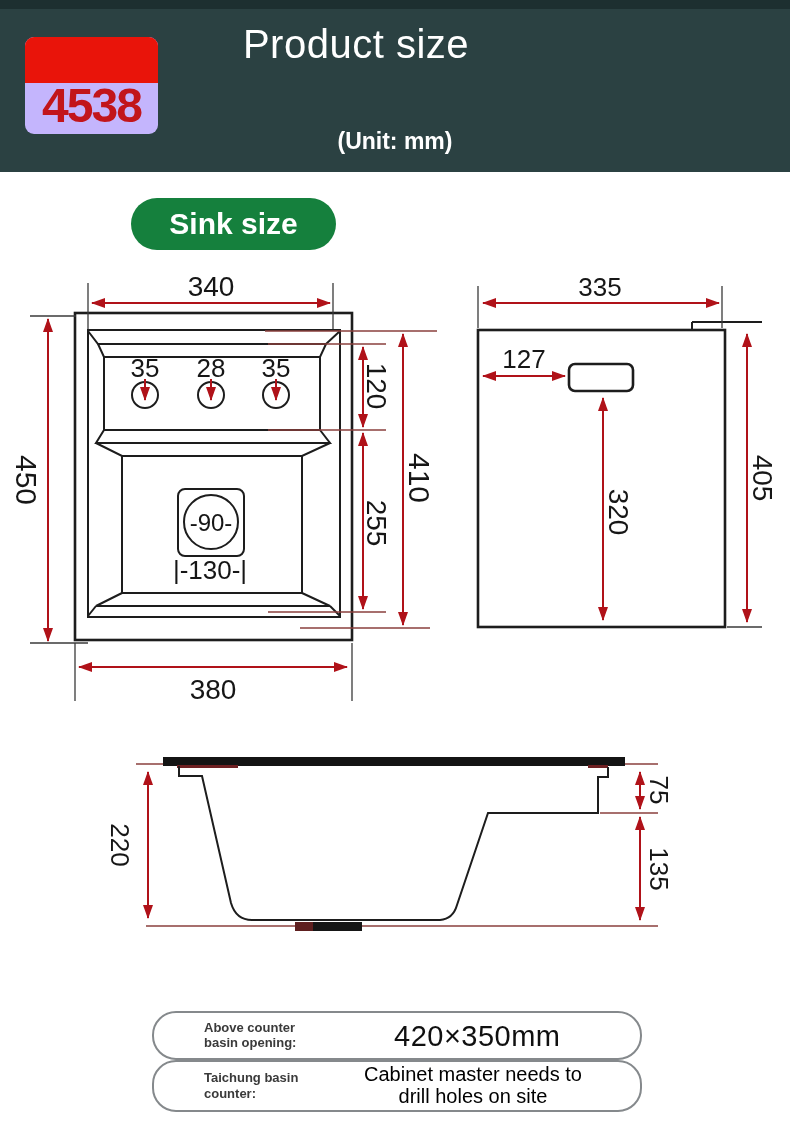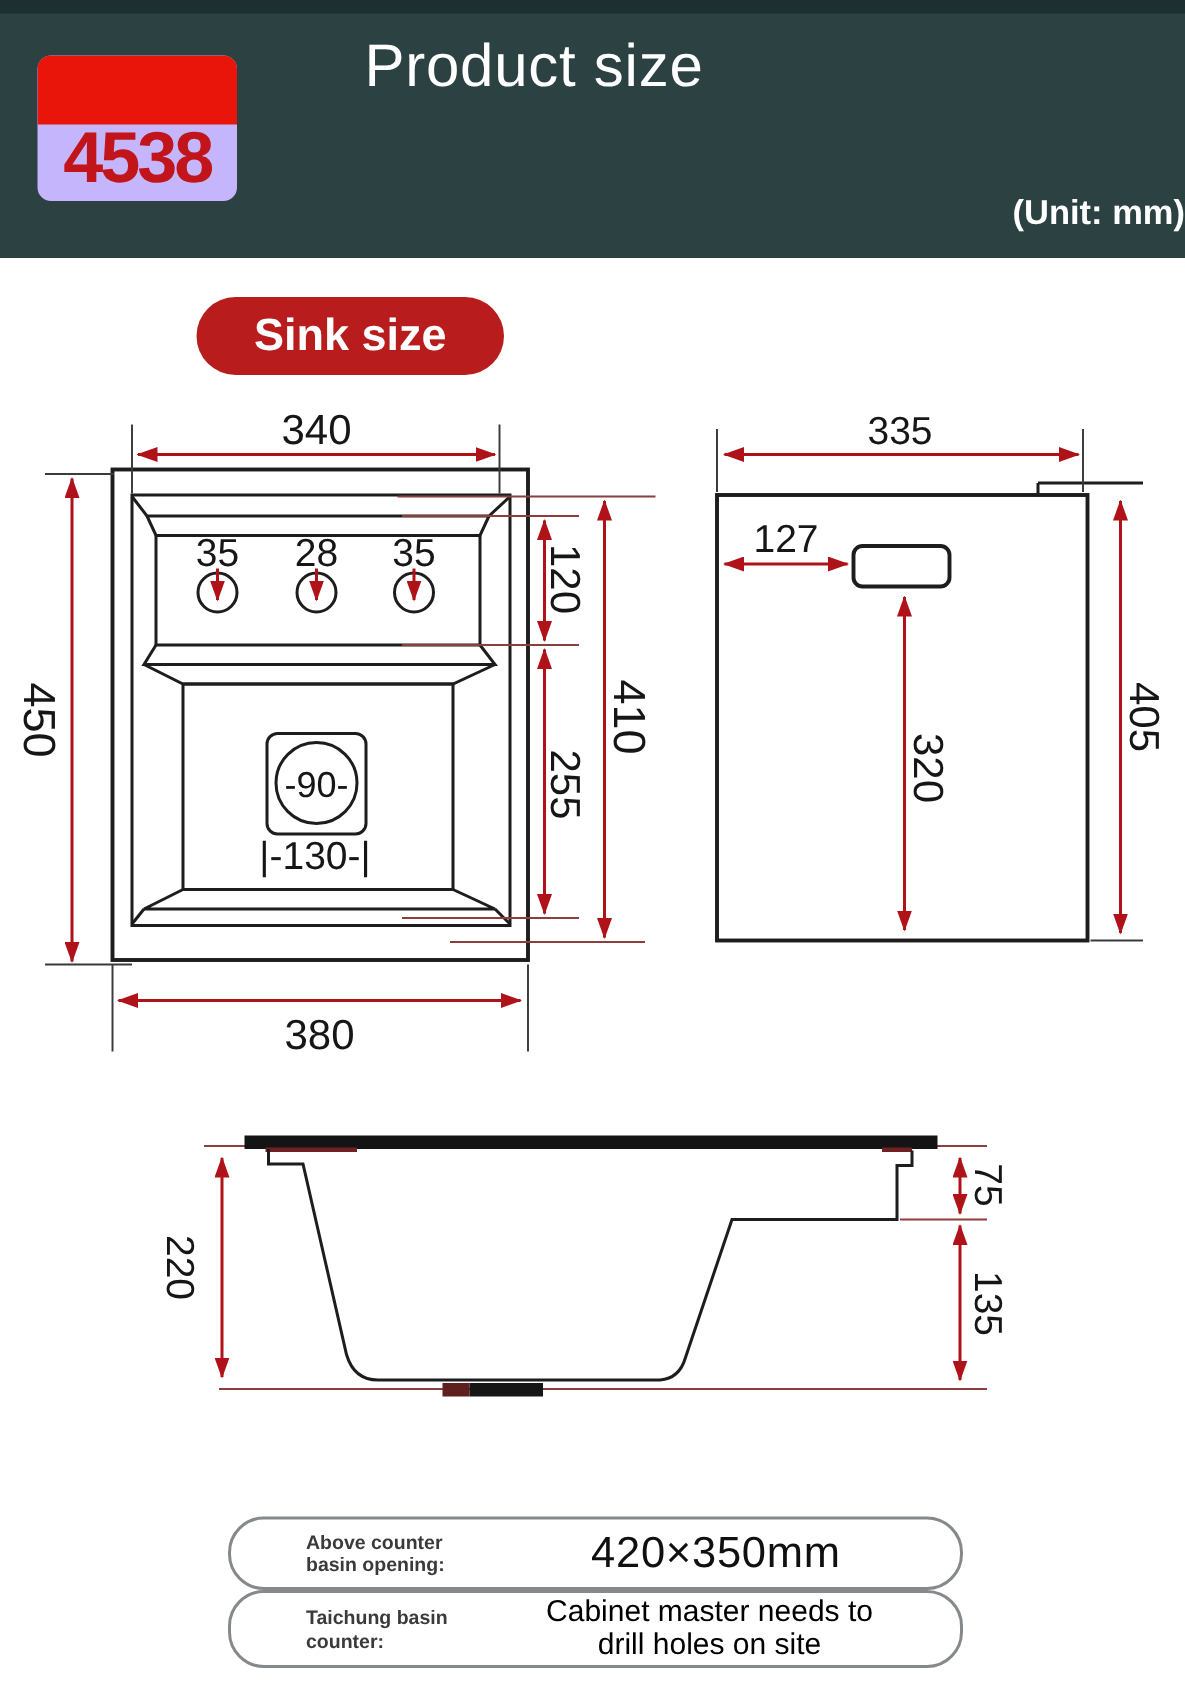--- a/index.html
+++ b/index.html
@@ -10,24 +10,24 @@
   .header-topstrip{position:absolute;left:0;top:0;width:790px;height:9px;background:#1d2f30;}
   .badge{position:absolute;left:25px;top:37px;width:133px;height:97px;background:#c4b5fd;
          border-radius:9px;overflow:hidden;}
   .badge-red{position:absolute;left:0;top:0;width:100%;height:46px;background:#e9140a;}
   .badge-num{position:absolute;left:0;top:44px;width:100%;text-align:center;
              font-size:48px;font-weight:800;letter-spacing:-2px;color:#c2151b;line-height:50px;}
   .title{position:absolute;left:0;top:22px;width:688px;text-align:center;color:#ffffff;
          font-size:40px;font-weight:400;letter-spacing:.5px;margin-left:12px;}
   .subtitle{position:absolute;left:164px;top:93px;width:626px;color:#ffffff;
             font-size:13.5px;font-weight:700;white-space:nowrap;}
-  .unit{position:absolute;left:0;top:128px;width:790px;text-align:right;color:#ffffff;
+  .unit{position:absolute;left:0;top:128px;width:790px;text-align:center;color:#ffffff;
         font-size:23px;font-weight:800;}
   
-  .pill{position:absolute;background:#b91c1c;color:#ffffff;font-weight:800;
+  .pill{position:absolute;background:#15803d;color:#ffffff;font-weight:800;
         display:flex;align-items:center;justify-content:center;}
   .pill-sink{left:131px;top:198px;width:205px;height:52px;border-radius:26px;font-size:30px;}
   .pill-cover{left:508px;top:199px;width:187px;height:48px;border-radius:24px;font-size:27px;}
   
   svg.drawing{position:absolute;left:0;top:0;width:790px;height:1132px;}
   .ln{stroke:#1d1d1d;stroke-width:2;fill:none;stroke-linejoin:miter;}
   .ln2{stroke:#1d1d1d;stroke-width:2.6;fill:none;}
   .ld{stroke:#3a3a3a;stroke-width:1.3;fill:none;}
   .lr{stroke:#8a3f3c;stroke-width:1.3;fill:none;}
   .dim{stroke:#b01219;stroke-width:2;fill:none;marker-start:url(#arr);marker-end:url(#arr);}

